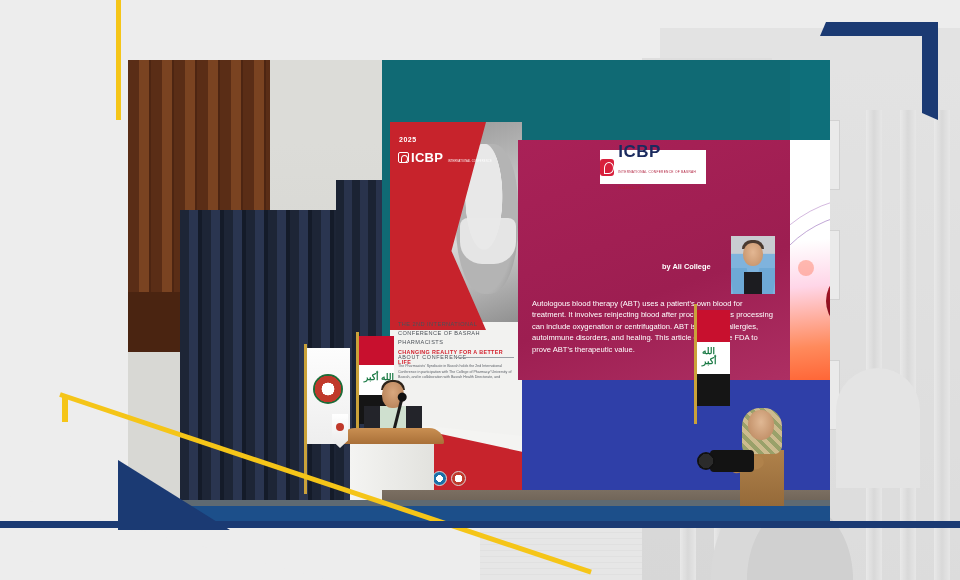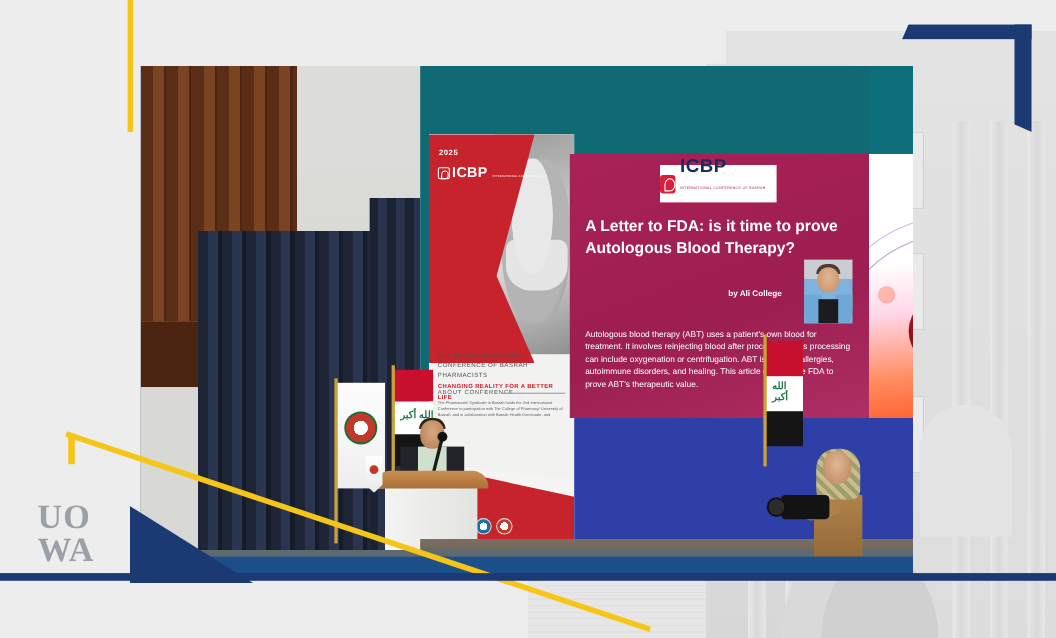--- a/index.html
+++ b/index.html
@@ -279,21 +279,20 @@
 
     <div class="slide">
       <div class="slide-left">
         <div class="icbp-box">
           <span class="icbp-mark"></span>
           <span class="icbp-txt">
             <span class="n">ICBP</span><br>
             <span class="s">INTERNATIONAL CONFERENCE OF BASRAH PHARMACISTS</span>
           </span>
         </div>
-        <div class="slide-title">A Letter to FDA:  is it time to prove Autologous Blood Therapy?</div>
         <div class="byline">by Ali College</div>
         <div class="headshot">
           <div class="hs-jacketL"></div>
             <div class="hs-jacketR"></div>
           <div class="hs-shirt"></div>
             <div class="hs-hair"></div>
             <div class="hs-face"></div>
         </div>
         <div class="slide-body">Autologous blood therapy (ABT) uses a patient's own blood for treatment. It involves reinjecting blood after processing. This processing can include oxygenation or centrifugation. ABT is used for allergies, autoimmune disorders, and healing. This article calls for the FDA to prove ABT's therapeutic value.</div>
       </div>
@@ -359,17 +358,13 @@
   <div class="corner-tr">
     <div class="h"></div>
       <div class="v"></div>
   </div>
   <div class="white-wedge"></div>
   <div class="gold-diag"></div>
   <div class="gold-diag2"></div>
   <div class="tri-navy"></div>
   <div class="navy-bar"></div>
 
-  <div class="logo">
-    <div>UO</div>
-    <div>WA</div>
-  </div>
 </div>
 
 </body></html>

